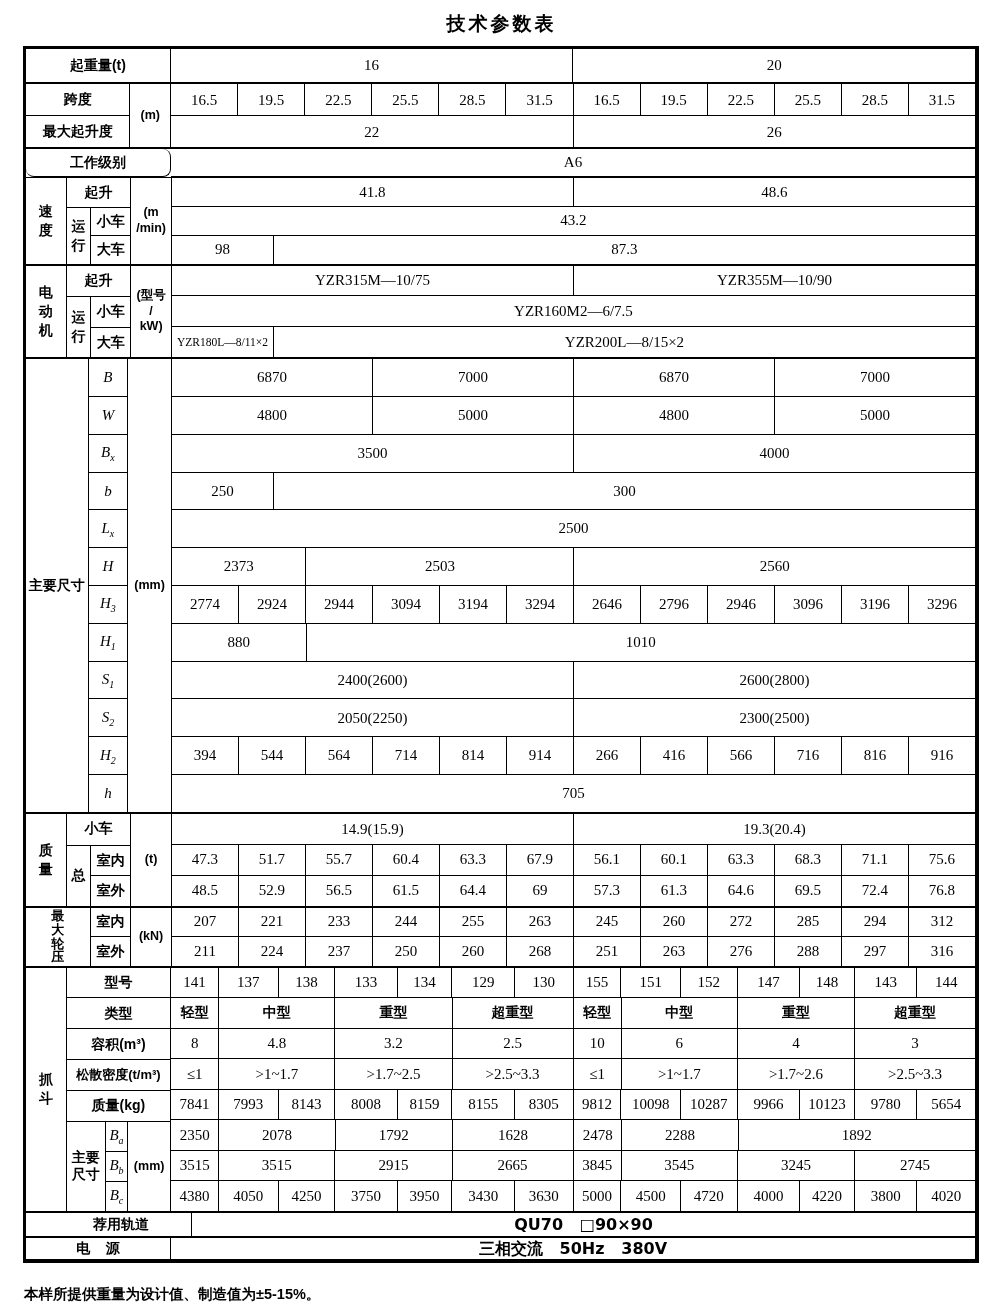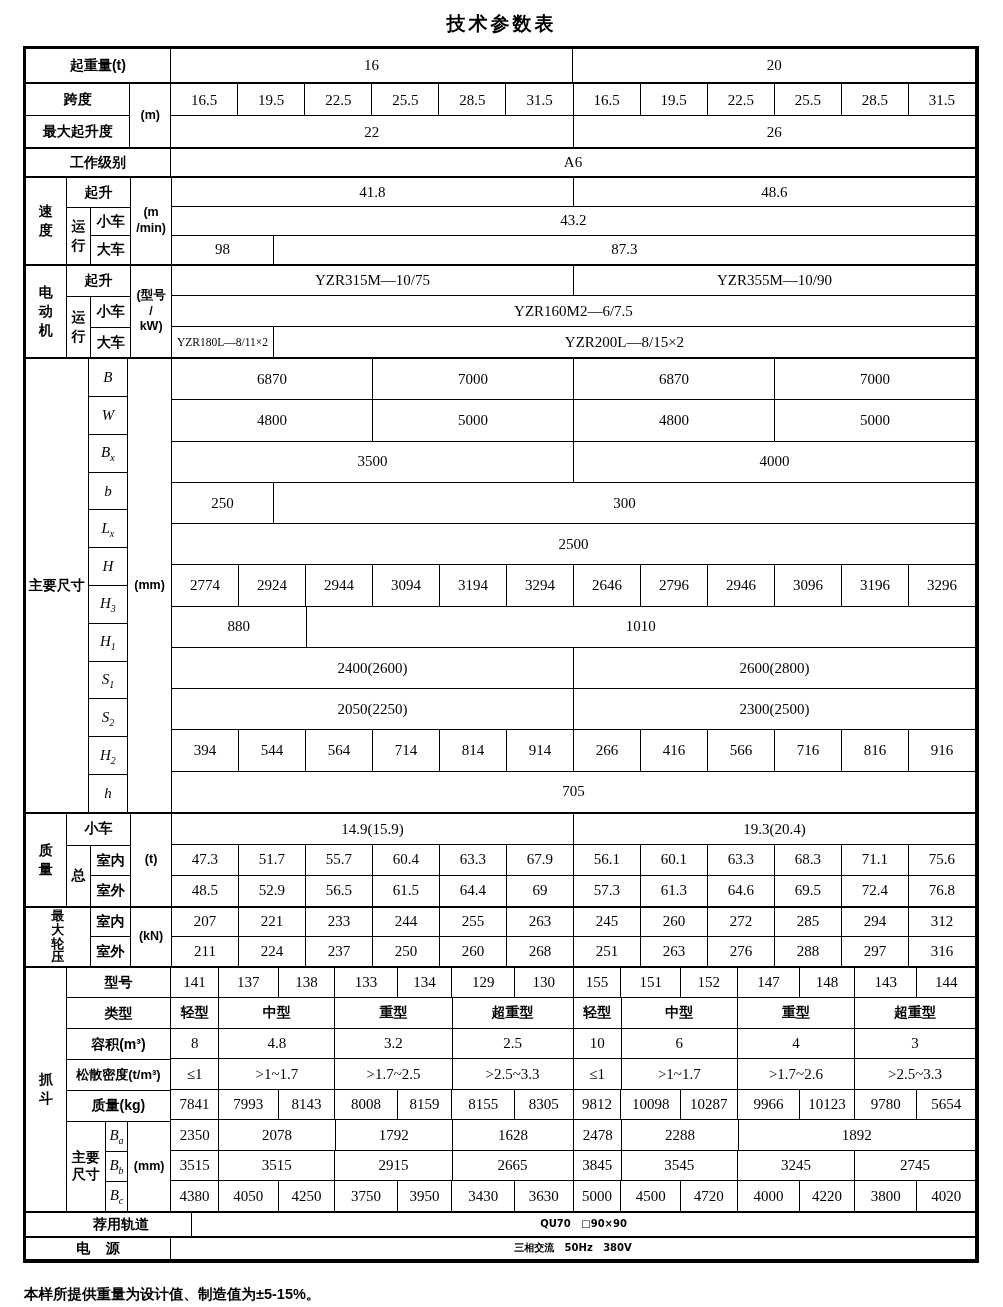--- a/index.html
+++ b/index.html
@@ -29,21 +29,21 @@
   }
   .tx { white-space:pre-wrap; text-align:center; line-height:1.25; padding:0 1px; }
   .hd { font-family:"Liberation Sans", sans-serif; font-weight:700; font-size:14px; }
   .unit { font-size:12.5px; }
   .sm { font-size:11.5px; }
   .xs { font-size:13px; }
   .vtx .tx { line-height:1.35; }
   .tight .tx { line-height:1.05; font-size:13px; }
   .var { font-style:italic; font-family:"Liberation Serif", serif; font-size:15px; font-weight:400; }
   .var sub { font-size:10px; line-height:1; }
-  .mix { font-family:"DejaVu Sans", sans-serif; font-weight:700; font-size:10px; }
+  .mix { font-family:"DejaVu Sans", sans-serif; font-weight:700; font-size:16px; }
   .footnote {
     margin:22px 0 0 24px; font-family:"Liberation Sans", sans-serif;
     font-weight:700; font-size:14.5px;
   }
 </style>
 </head>
 <body>
 
 <div class="page">
   <div class="title">技术参数表</div>
@@ -114,21 +114,21 @@
             <div class="leaf " style="flex: 1 1 0px;">
               <span class="tx">22</span>
             </div>
             <div class="leaf " style="flex: 1 1 0px;">
               <span class="tx">26</span>
             </div>
           </div>
         </div>
       </div>
       <div class="band " style="flex: 28 1 0px;">
-        <div class="leaf hd" style="flex: 145 1 0px;">
+        <div class="leaf hd" style="flex: 145 1 0px; border-radius: 8px;">
           <span class="tx">工作级别</span>
         </div>
         <div class="leaf " style="flex: 810 1 0px;">
           <span class="tx">A6</span>
         </div>
       </div>
       <div class="band " style="flex: 88 1 0px;">
         <div class="leaf hd vtx" style="flex: 40 1 0px;">
           <span class="tx">速
 度</span>
@@ -320,20 +320,31 @@
             <div class="leaf " style="flex: 102 1 0px;">
               <span class="tx">250</span>
             </div>
             <div class="leaf " style="flex: 708 1 0px;">
               <span class="tx">300</span>
             </div>
           </div>
           <div class="grp " style="flex: 1 1 0px;">
             <div class="leaf " style="flex: 1 1 0px;">
               <span class="tx">2500</span>
+            </div>
+          </div>
+          <div class="grp " style="flex: 1 1 0px;">
+            <div class="leaf " style="flex: 135 1 0px;">
+              <span class="tx">2373</span>
+            </div>
+            <div class="leaf " style="flex: 270 1 0px;">
+              <span class="tx">2503</span>
+            </div>
+            <div class="leaf " style="flex: 405 1 0px;">
+              <span class="tx">2560</span>
             </div>
           </div>
           <div class="grp " style="flex: 1 1 0px;">
             <div class="leaf " style="flex: 1 1 0px;">
               <span class="tx">2774</span>
             </div>
             <div class="leaf " style="flex: 1 1 0px;">
               <span class="tx">2924</span>
             </div>
             <div class="leaf " style="flex: 1 1 0px;">

